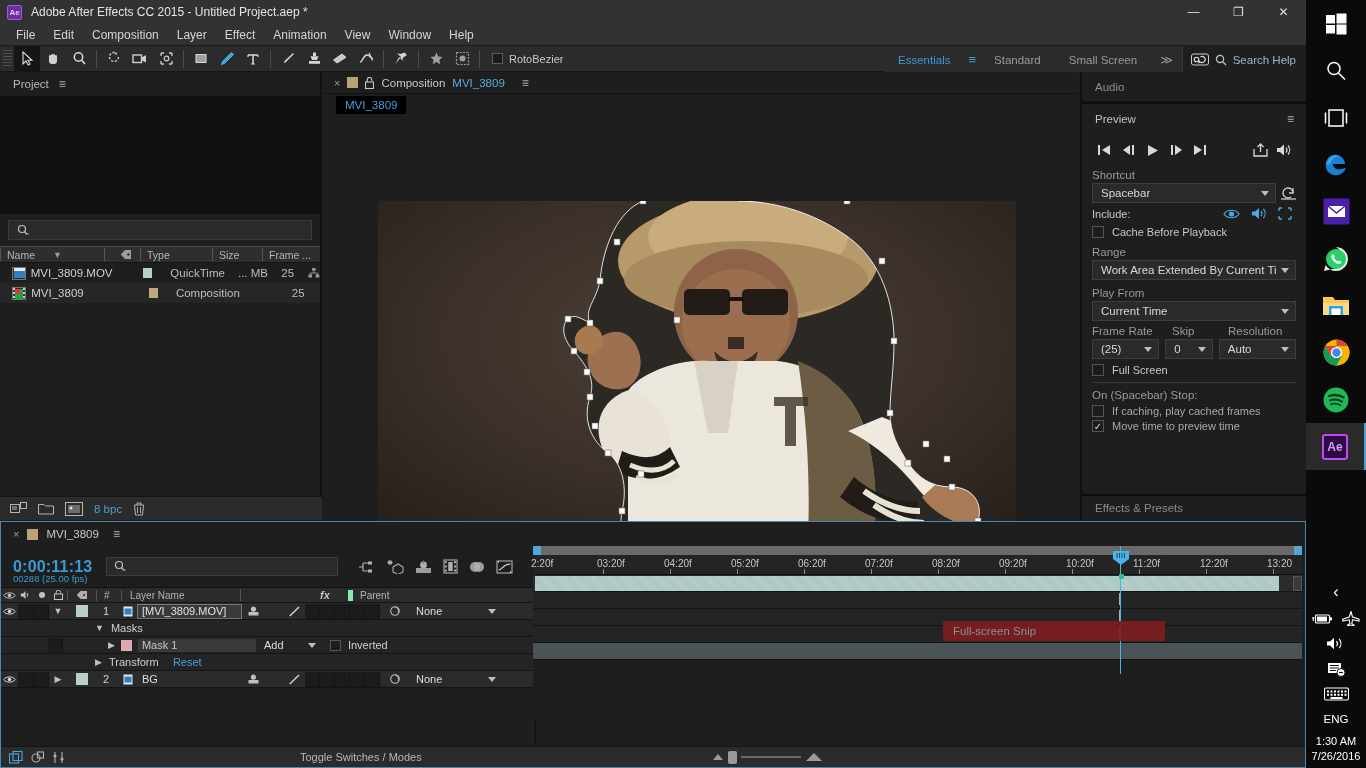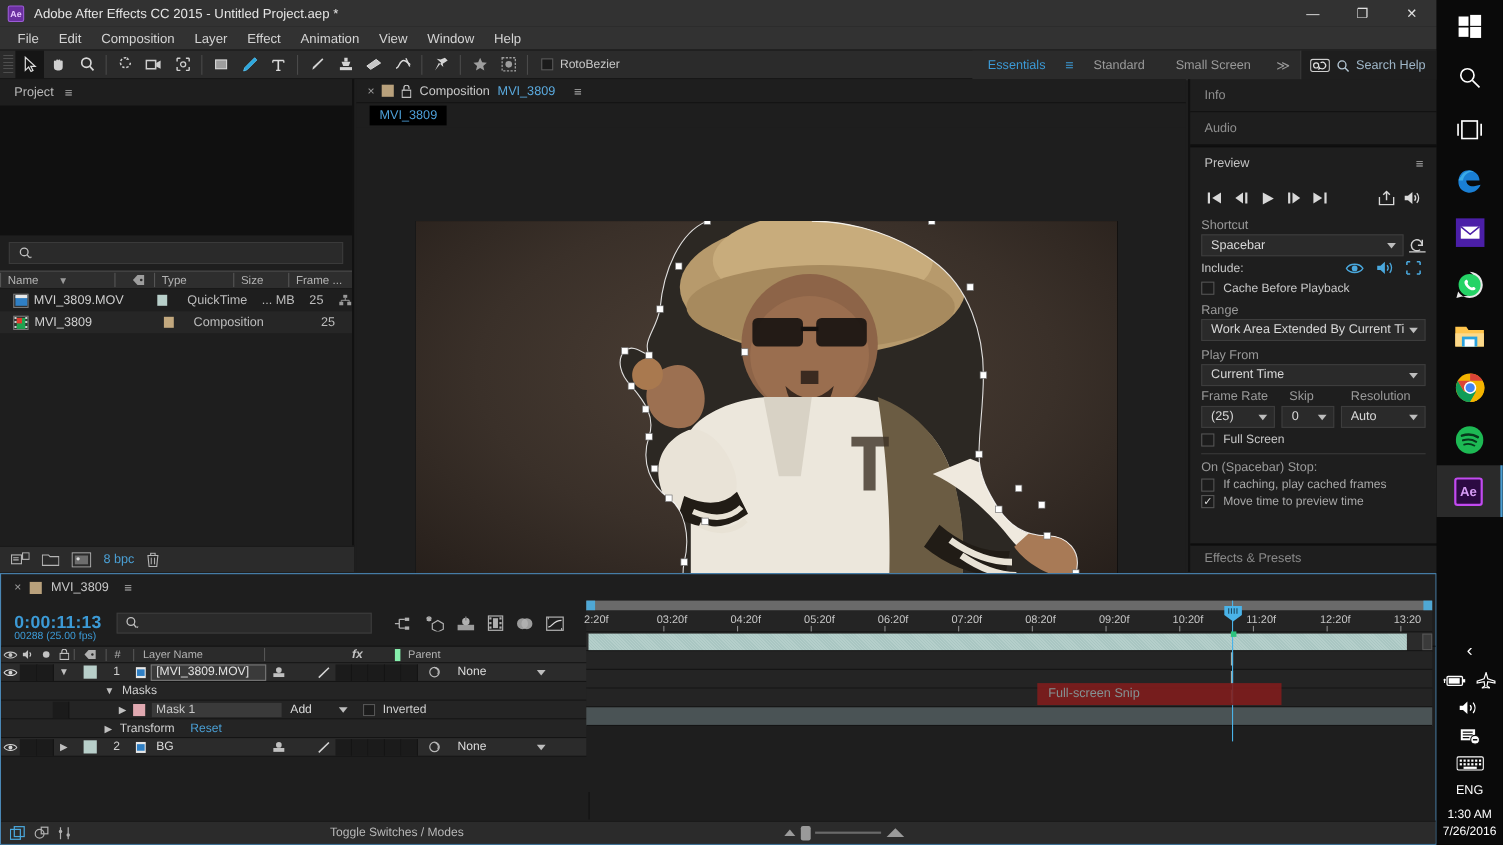--- a/index.html
+++ b/index.html
@@ -585,21 +585,20 @@
           <svg width="14" height="14" viewBox="0 0 14 14">
               <circle cx="7" cy="7" r="5.6" fill="none" stroke="#b5b5b5" stroke-width="1.2"></circle>
               <path d="M7,2.2 A5,5 0 0 0 7,11.8 Z" fill="#b5b5b5"></path>
             </svg>
           <span style="color:#e0e0e0">+0.0</span>
         </div>
       </div>
     </div>
 
     <div class="panel" id="right">
-      <div class="rtab">Info</div>
       <div class="rtab">Audio</div>
 
       <div style="border-top:2px solid #0d0d0d">
         <div class="rtab prev">
           <span>Preview</span>
           <span class="hamb" style="margin:0">≡</span>
         </div>
 
         <div class="prev-transport">
           <div class="tbtn">
@@ -817,21 +816,21 @@
             </svg>
         </span>
         <span style="width:29px;border-left:1px solid #555;display:flex;justify-content:center">
           <svg width="12" height="10" viewBox="0 0 12 10">
               <path d="M0.8,5 L4.5,1 L11,1 L11,9 L4.5,9 Z" fill="#b0b0b0"></path>
               <circle cx="8" cy="5" r="1.1" fill="#2b2b2b"></circle>
             </svg>
         </span>
         <span style="width:25px;border-left:1px solid #555;padding-left:7px">#</span>
         <span style="width:119px;border-left:1px solid #555;padding-left:8px">Layer Name</span>
-        <span style="width:119px;border-left:1px solid #555;display:flex;gap:24px;padding-left:7px">
+        <span style="width:108px;border-left:1px solid #555;display:flex;gap:24px;padding-left:7px">
           <svg width="11" height="10" viewBox="0 0 11 10">
               <rect x="0.5" y="6" width="10" height="3.5" fill="#b0b0b0"></rect>
               <circle cx="5.5" cy="3.2" r="2.6" fill="#b0b0b0"></circle>
             </svg>
           <svg width="10" height="10" viewBox="0 0 10 10">
               <path d="M5,0.5 L5,9.5 M0.5,5 L9.5,5 M1.8,1.8 L8.2,8.2 M8.2,1.8 L1.8,8.2" stroke="#b0b0b0" stroke-width="1"></path>
             </svg>
           <svg width="10" height="10" viewBox="0 0 10 10">
               <path d="M0.8,9 L9,1" stroke="#c3c3c3" stroke-width="1.3"></path>
             </svg>

